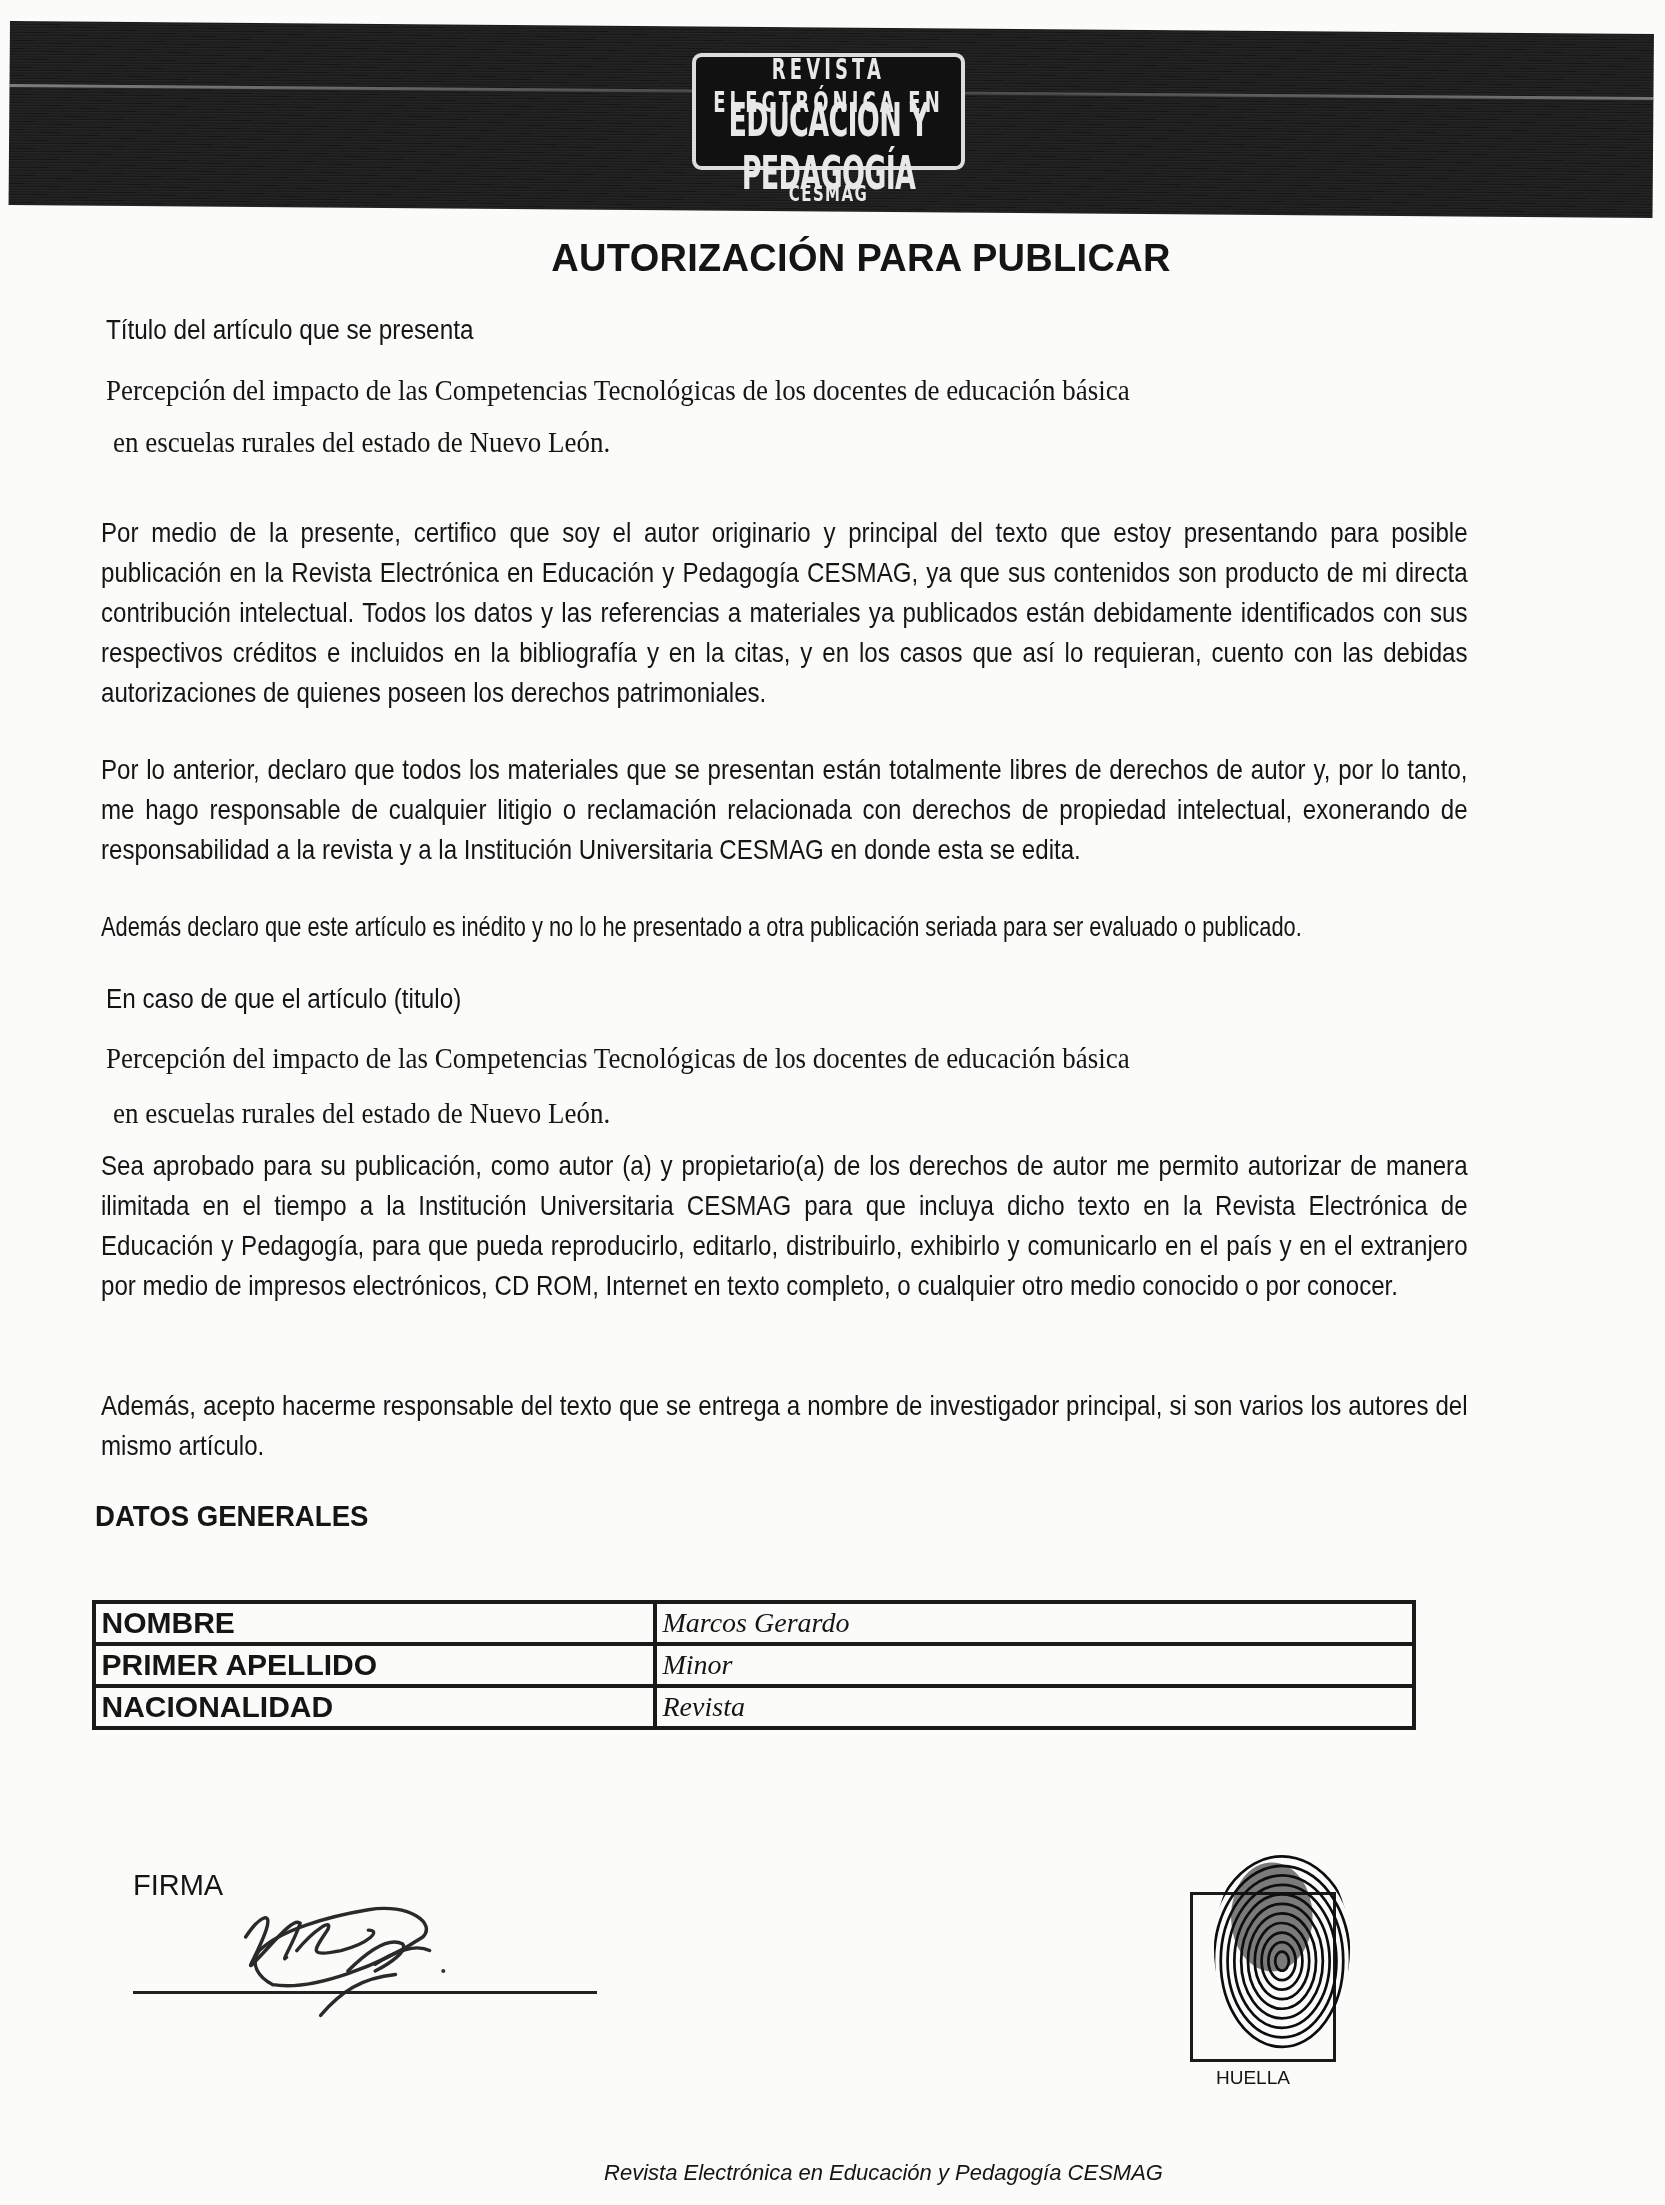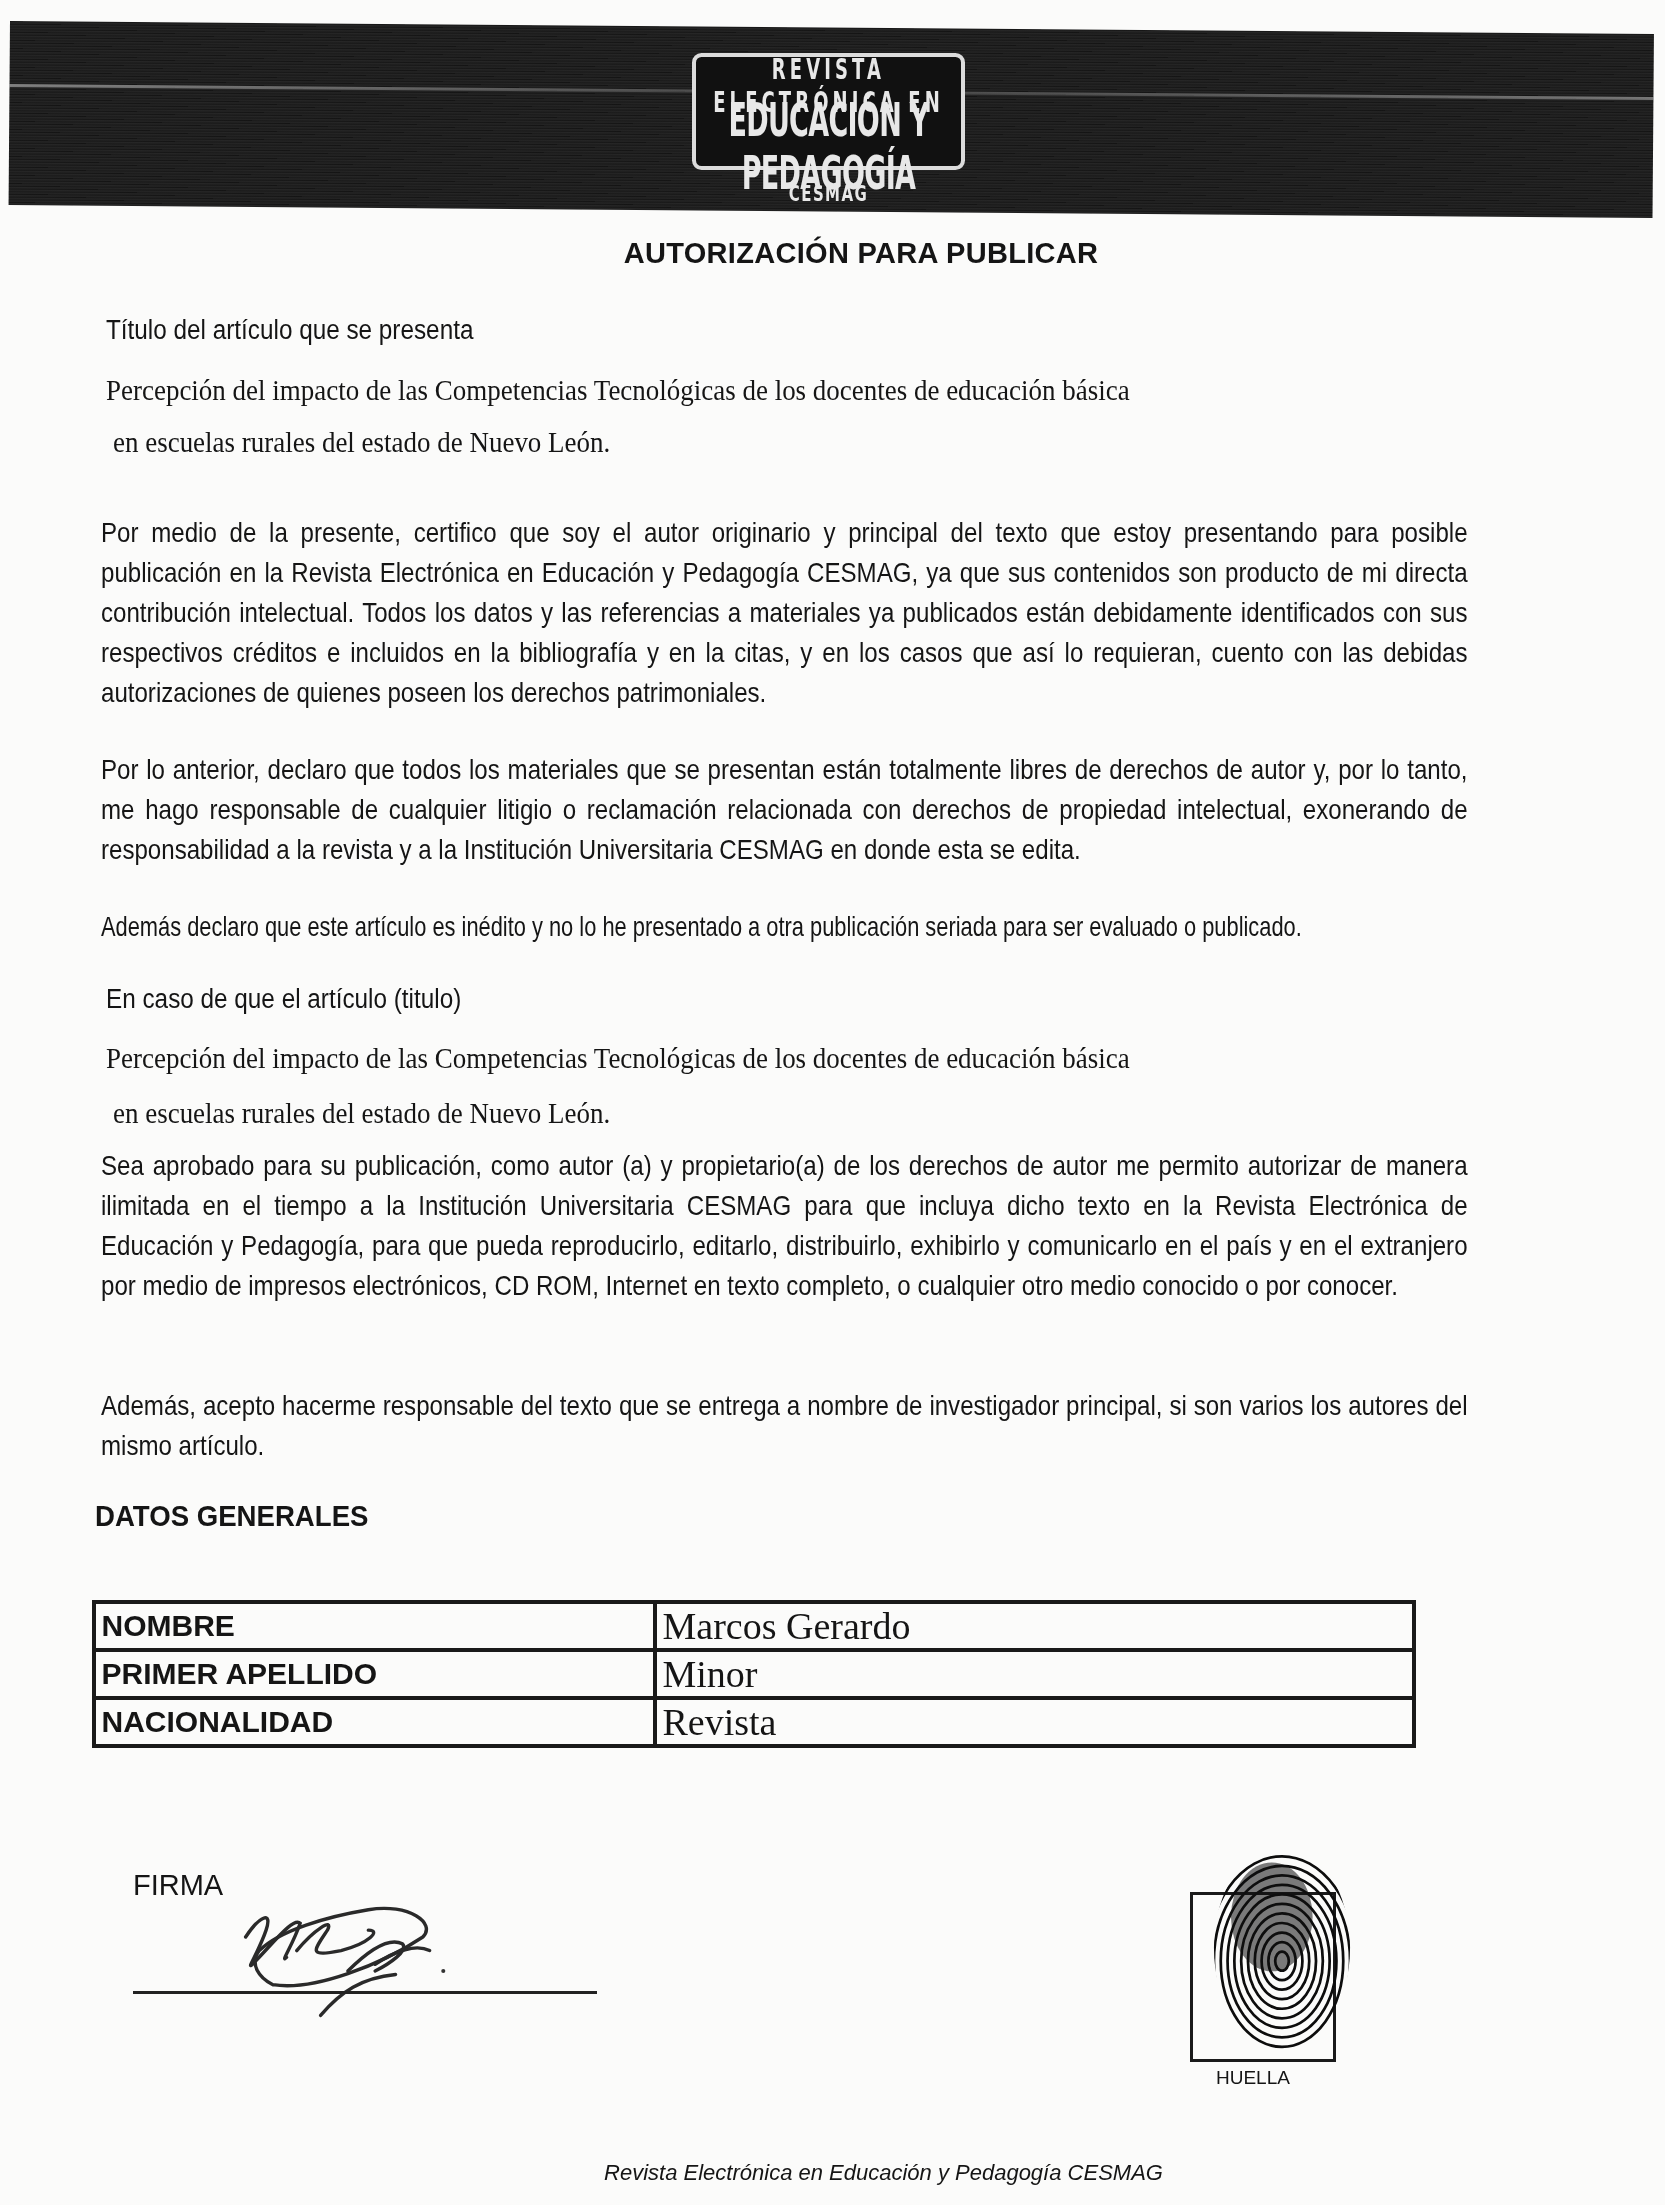--- a/index.html
+++ b/index.html
@@ -22,40 +22,40 @@
     border: 4.1px solid #dcdcdc; border-radius: 9.5px; box-sizing: border-box;
     background: #111; color: #e8e8e8; text-align: center;
     font-family: "DejaVu Sans", sans-serif; font-weight: bold; letter-spacing: 0.7px;
   }
   .logo .l1 { font-size: 18px; margin-top: 6.8px; letter-spacing: 4.1px; transform: scaleY(1.6); display:block; }
   .logo .l2 { font-size: 27px; margin-top: 9.5px; transform: scaleY(1.7); display:block; letter-spacing: -0.7px; }
   .logo .l3 { font-size: 15px; margin-top: 8.2px; transform: scaleY(1.4); display:block; letter-spacing: 1.4px; }
 
   .title {
     position: absolute; left: 0; width: 100%; top: 237px; text-align: center;
-    font-weight: bold; font-size: 29px; letter-spacing: 0.3px;
+    font-weight: bold; font-size: 38px; letter-spacing: 0.3px;
     padding-left: 57px; box-sizing: border-box;
   }
   .label { position: absolute; left: 106px; font-size: 27px; transform: scaleX(0.9); transform-origin: left; }
   .serif-title {
     position: absolute; left: 106px; font-family: "Liberation Serif", serif;
     font-size: 29px; transform: scaleX(0.93); transform-origin: left; white-space: nowrap;
   }
   .para {
     position: absolute; left: 101px; width: 1589px; font-size: 28px; line-height: 40px;
     text-align: justify; text-align-last: left; transform: scaleX(0.86); transform-origin: left top;
   }
   .section-head { position: absolute; left: 95px; top: 1499px; font-weight: bold; font-size: 30px; transform: scaleX(0.92); transform-origin:left; }
 
   table.data {
     position: absolute; left: 92px; top: 1600px; border-collapse: collapse;
   }
   table.data td { border: 4.1px solid #1a1a1a; height: 38px; padding: 0 5.5px; margin-left: 48px; }
   table.data td.k { width: 546px; font-weight: bold; font-size: 30px; transform-origin:left; }
-  table.data td.v { width: 744px; font-family: "Liberation Serif", serif; font-size: 38px; }
+  table.data td.v { width: 744px; font-family: "Liberation Serif", serif; font-size: 28px; font-style: italic; }
 
   .firma-label { position: absolute; left: 133px; top: 1869px; font-size: 29px; }
   .sign-line { position: absolute; left: 133px; top: 1991px; width: 464px; height: 2.7px; background: #222; }
   .signature { position: absolute; left: 232px; top: 1889px; }
 
   .huella-box { position: absolute; left: 1190px; top: 1892px; width: 140px; height: 164px; border: 3.4px solid #1a1a1a; }
   .print { position: absolute; left: 1207px; top: 1842px; }
   .huella-label { position: absolute; left: 1216px; top: 2067px; font-size: 19px; text-align: center; }
 
   .footer {

